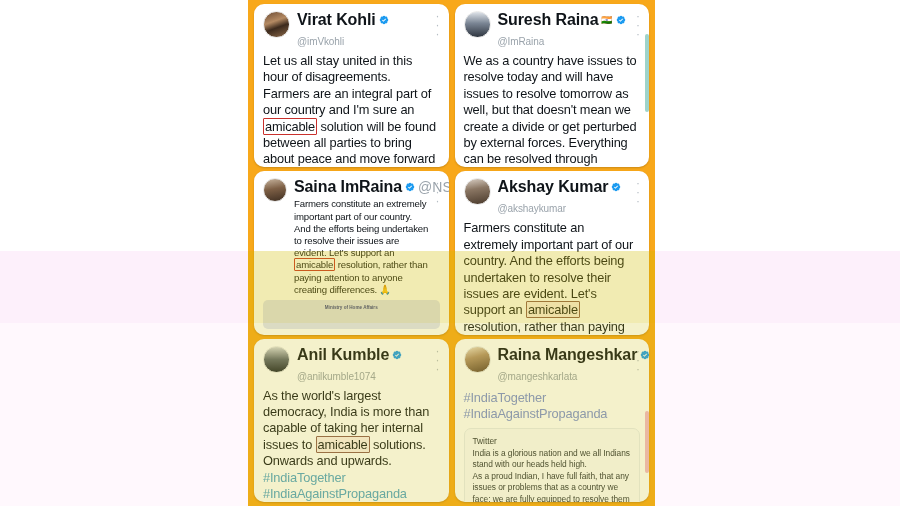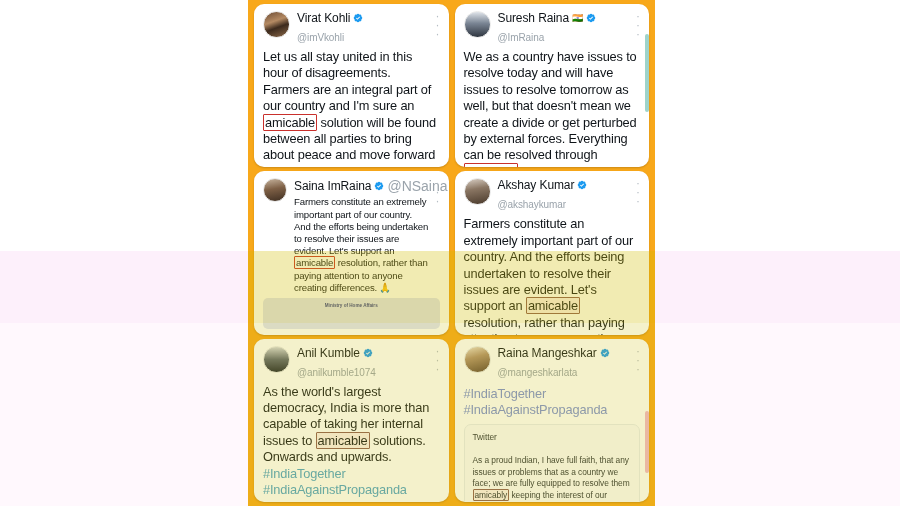--- a/index.html
+++ b/index.html
@@ -64,21 +64,21 @@
   .avatar.small { width:24px; height:24px; flex-basis:24px; }
   .av-a{background:linear-gradient(160deg,#6b4b34 0%,#b48a63 38%,#3c2a1d 60%,#8d6a4a 100%);}
   .av-b{background:linear-gradient(180deg,#dfe4ea 0%,#7a8594 45%,#2f3640 100%);}
   .av-c{background:linear-gradient(170deg,#c7b49e 0%,#7d5f45 45%,#3f2f22 100%);}
   .av-d{background:linear-gradient(170deg,#d9cfc4 0%,#8a7663 40%,#4a3a2c 100%);}
   .av-e{background:linear-gradient(180deg,#d6d9de 0%,#5c6470 50%,#1f2630 100%);}
   .av-f{background:linear-gradient(165deg,#efe2d2 0%,#b08f6d 40%,#5a4332 100%);}
 
   .cname { display:flex; flex-direction:column; justify-content:center; min-width:0; }
   .nameline { display:flex; align-items:center; gap:3px; white-space:nowrap; }
-  .dname { font-size:12px; font-weight:normal; color:#0f1419; letter-spacing:-.1px; }
+  .dname { font-size:16px; font-weight:bold; color:#0f1419; letter-spacing:-.1px; }
   .flag { font-size:9px; line-height:1; }
   .verified { width:10px; height:10px; flex:0 0 10px; display:inline-block; }
   .handle { font-size:10px; color:#9aa3ab; letter-spacing:-.1px; margin-top:7px; }
   .inlinehandle { font-size:14px; color:#9aa3ab; }
   .dots { margin-left:auto; color:#b6bec5; font-size:12px; line-height:9px; letter-spacing:0; align-self:flex-start; padding-top:1px; }
   .dots span{display:block;}
 
   .body {
     margin-top:6px;
     font-size:12.6px;
@@ -315,21 +315,21 @@
           </div>
           <div class="dots">
               <span>·</span>
               <span>·</span>
               <span>·</span>
             </div>
         </div>
         <div class="body big" style="margin-top:8px;"><span class="hash-b">#IndiaTogether</span><br><span class="hash-b">#IndiaAgainstPropaganda</span></div>
         <div class="note">
           <span>Twitter</span><br>
-          <br>
+          <span>India is a glorious nation and we all Indians stand with our heads held high.</span><br>
           <span>As a proud Indian, I have full faith, that any issues or problems that as a country we face; we are fully equipped to resolve them </span><span class="hl soft">amicably</span><span> keeping the interest of our people in mind</span><br>
           
         </div>
       </div>
     </div>
 
     <div class="poster-tint"></div>
     <div class="poster-tint2"></div>
   </div>
 </div>

